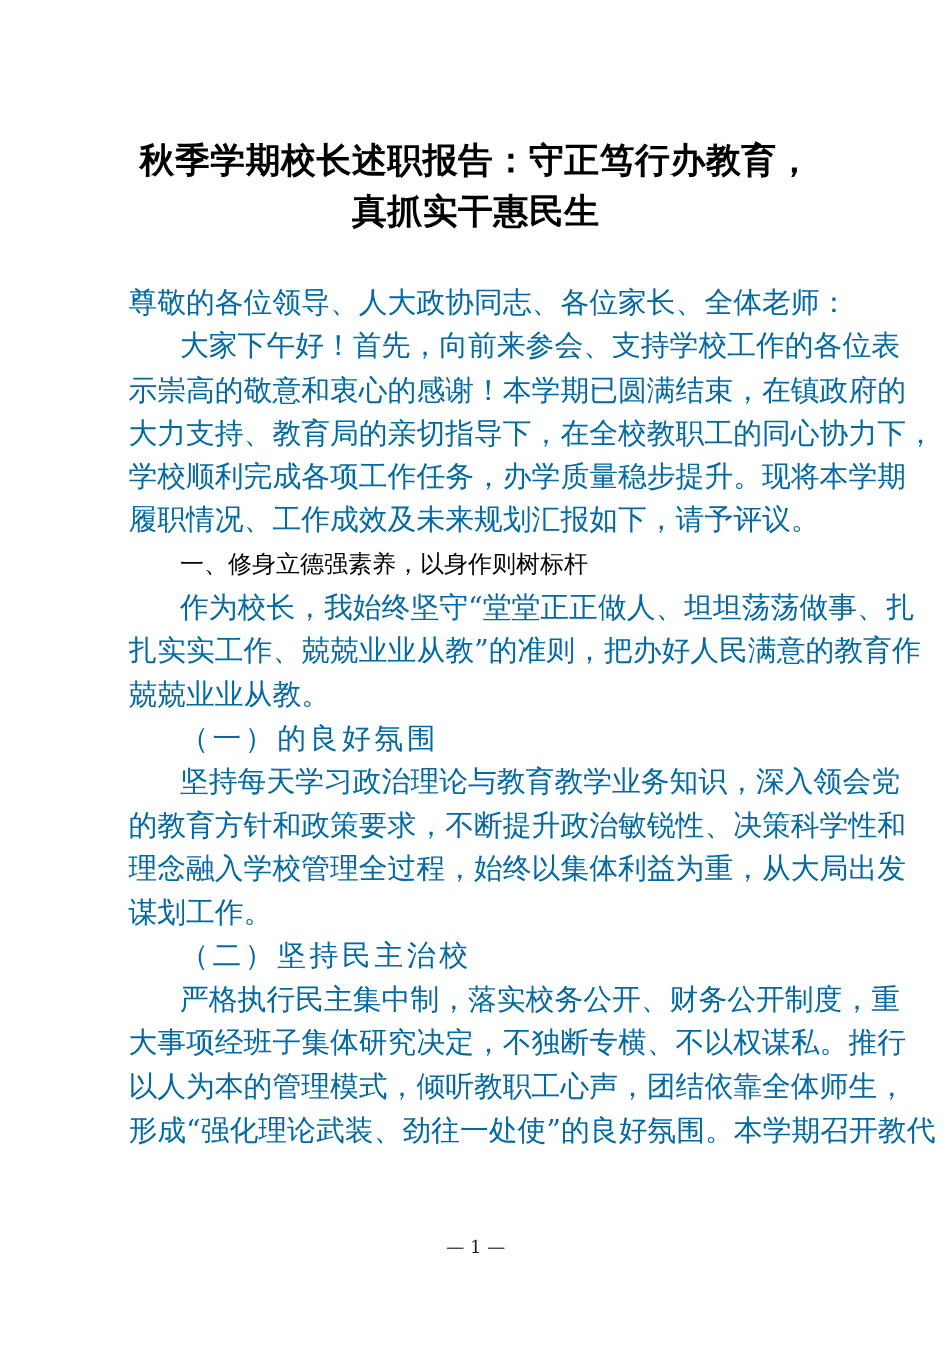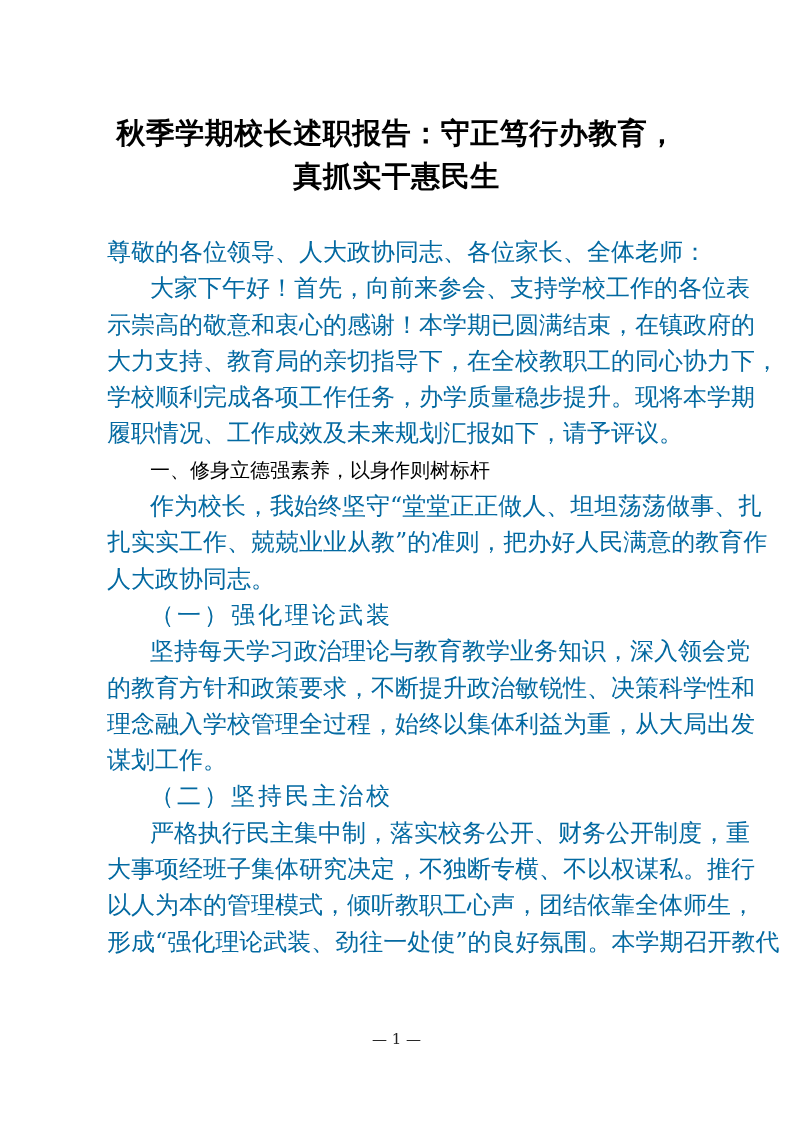--- a/index.html
+++ b/index.html
@@ -33,22 +33,22 @@
   <div class="body">
     <div class="line last">尊敬的各位领导、人大政协同志、各位家长、全体老师：</div>
     <div class="line indent">大家下午好！首先，向前来参会、支持学校工作的各位表</div>
     <div class="line">示崇高的敬意和衷心的感谢！本学期已圆满结束，在镇政府的</div>
     <div class="line">大力支持、教育局的亲切指导下，在全校教职工的同心协力下，</div>
     <div class="line">学校顺利完成各项工作任务，办学质量稳步提升。现将本学期</div>
     <div class="line last">履职情况、工作成效及未来规划汇报如下，请予评议。</div>
     <div class="line heading1">一、修身立德强素养，以身作则树标杆</div>
     <div class="line indent">作为校长，我始终坚守“堂堂正正做人、坦坦荡荡做事、扎</div>
     <div class="line">扎实实工作、兢兢业业从教”的准则，把办好人民满意的教育作</div>
-    <div class="line last">人大政协同志。</div>
-    <div class="line heading2">（一）强化理论武装</div>
+    <div class="line last">兢兢业业从教。</div>
+    <div class="line heading2">（一）的良好氛围</div>
     <div class="line indent">坚持每天学习政治理论与教育教学业务知识，深入领会党</div>
     <div class="line">的教育方针和政策要求，不断提升政治敏锐性、决策科学性和</div>
     <div class="line">理念融入学校管理全过程，始终以集体利益为重，从大局出发</div>
     <div class="line last">谋划工作。</div>
     <div class="line heading2">（二）坚持民主治校</div>
     <div class="line indent">严格执行民主集中制，落实校务公开、财务公开制度，重</div>
     <div class="line">大事项经班子集体研究决定，不独断专横、不以权谋私。推行</div>
     <div class="line">以人为本的管理模式，倾听教职工心声，团结依靠全体师生，</div>
     <div class="line">形成“强化理论武装、劲往一处使”的良好氛围。本学期召开教代</div>
   </div>

